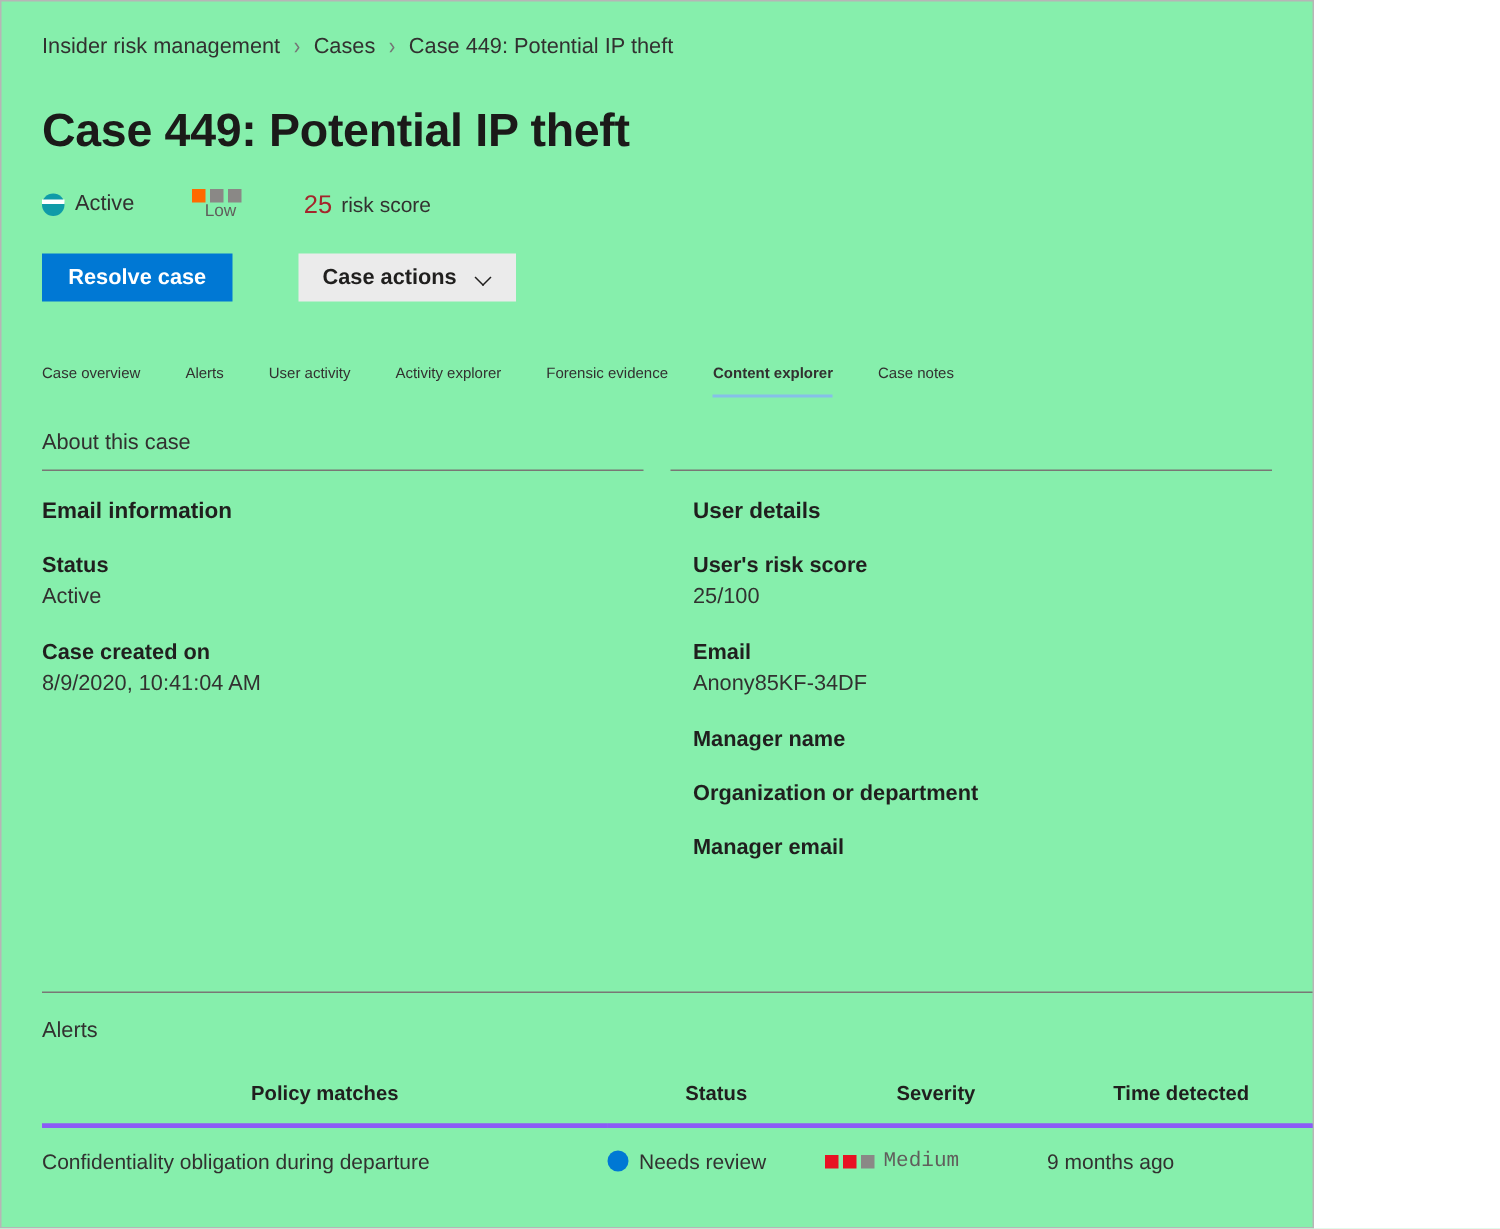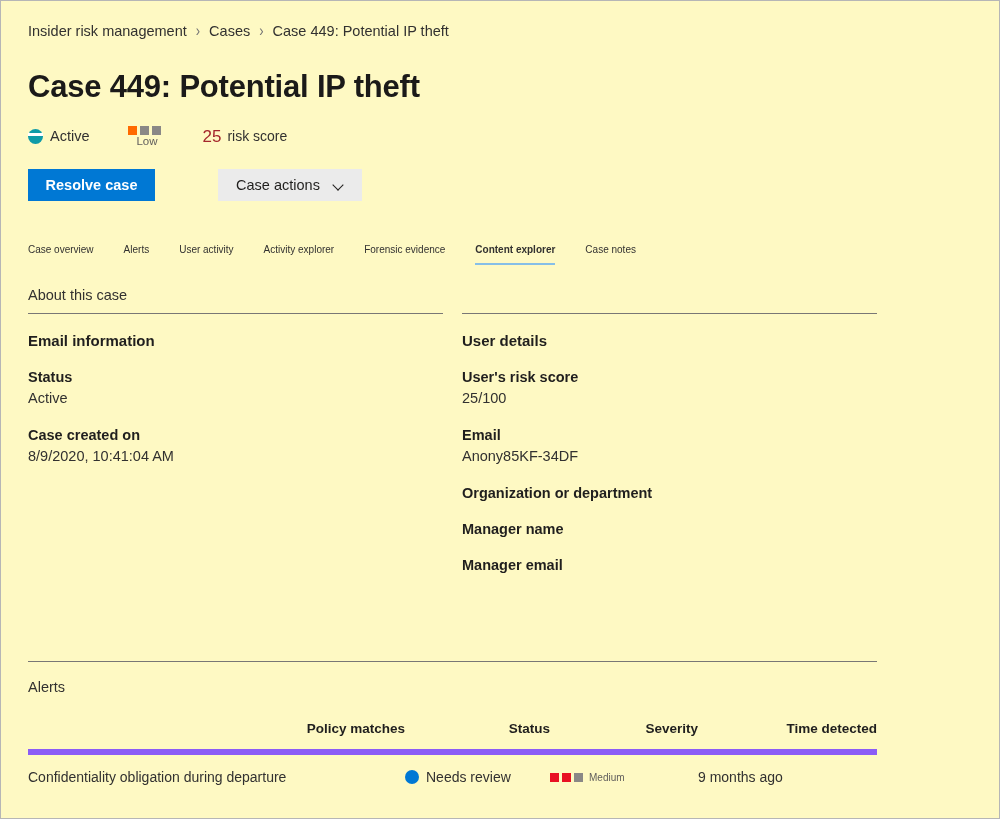--- a/index.html
+++ b/index.html
@@ -8,23 +8,23 @@
     padding: 0;
     background: #ffffff;
   }
   body {
     font-family: "Liberation Sans", sans-serif;
     color: #323130;
     -webkit-font-smoothing: antialiased;
   }
   #page {
     position: relative;
-    width: 1000px;
+    width: 876px;
     height: 819px;
-    background: #fef9c3;
+    background: #86efac;
     border: 1px solid #b6b6b6;
     overflow: hidden;
   }
   #inner {
     padding: 0 27px;
   }
 
   
   .breadcrumb {
     display: flex;
@@ -142,23 +142,23 @@
   }
   .btn-primary {
     background: #0078d4;
     color: #ffffff;
     font-weight: bold;
     min-width: 127px;
   }
   .btn-secondary {
     background: #ebebeb;
     color: #201f1e;
-    font-weight: normal;
+    font-weight: bold;
     min-width: 144px;
-    margin-left: 63px;
+    margin-left: 44px;
   }
   .chev {
     display: inline-block;
     margin-left: 13px;
     width: 11px;
     height: 11px;
     position: relative;
   }
   .chev::before {
     content: "";
@@ -262,26 +262,26 @@
     font-size: 14.5px;
     color: #323130;
     margin-top: 17px;
   }
   .alerts-table {
     width: 849px;
     margin-top: 26px;
     border-collapse: collapse;
   }
   .alerts-table th {
-    text-align: right;
+    text-align: center;
     font-size: 13.5px;
     font-weight: bold;
     color: #201f1e;
     padding: 0 0 13px 0;
-    border-bottom: 6px solid #8b5cf6;
+    border-bottom: 3px solid #8b5cf6;
   }
   .alerts-table td {
     font-size: 14px;
     color: #323130;
     padding: 14px 0 0 0;
     vertical-align: middle;
   }
   .col-policy { width: 377px; }
   .col-status { width: 145px; }
   .col-sev { width: 148px; }
@@ -301,21 +301,21 @@
   }
   .status-cell-text { font-size: 14px; color: #323130; }
   .sev-squares-sm { display: flex; align-items: center; margin-right: 6px; }
   .sev-sq-sm {
     width: 9px;
     height: 9px;
     margin-right: 3px;
     flex: none;
   }
   .sev-sq-sm:last-child { margin-right: 0; }
-  .sev-label-sm { font-size: 10px; color: #605e5c; }
+  .sev-label-sm { font-size: 14px; color: #605e5c; font-family: Liberation Mono, monospace; }
 </style>
 </head>
 <body>
 
 <div id="page">
   <div id="inner">
 
     <nav class="breadcrumb">
       <span class="crumb link">Insider risk management</span>
       <span class="sep">›</span>
@@ -397,25 +397,25 @@
           <div class="field-label">User's risk score</div>
           <div class="field-value">25/100</div>
         </div>
 
         <div class="field">
           <div class="field-label">Email</div>
           <div class="field-value">Anony85KF-34DF</div>
         </div>
 
         <div class="field">
+          <div class="field-label">Manager name</div>
+        </div>
+
+        <div class="field">
           <div class="field-label">Organization or department</div>
-        </div>
-
-        <div class="field">
-          <div class="field-label">Manager name</div>
         </div>
 
         <div class="field">
           <div class="field-label">Manager email</div>
         </div>
       </div>
 
     </div>
 
     <div class="alerts-section">

